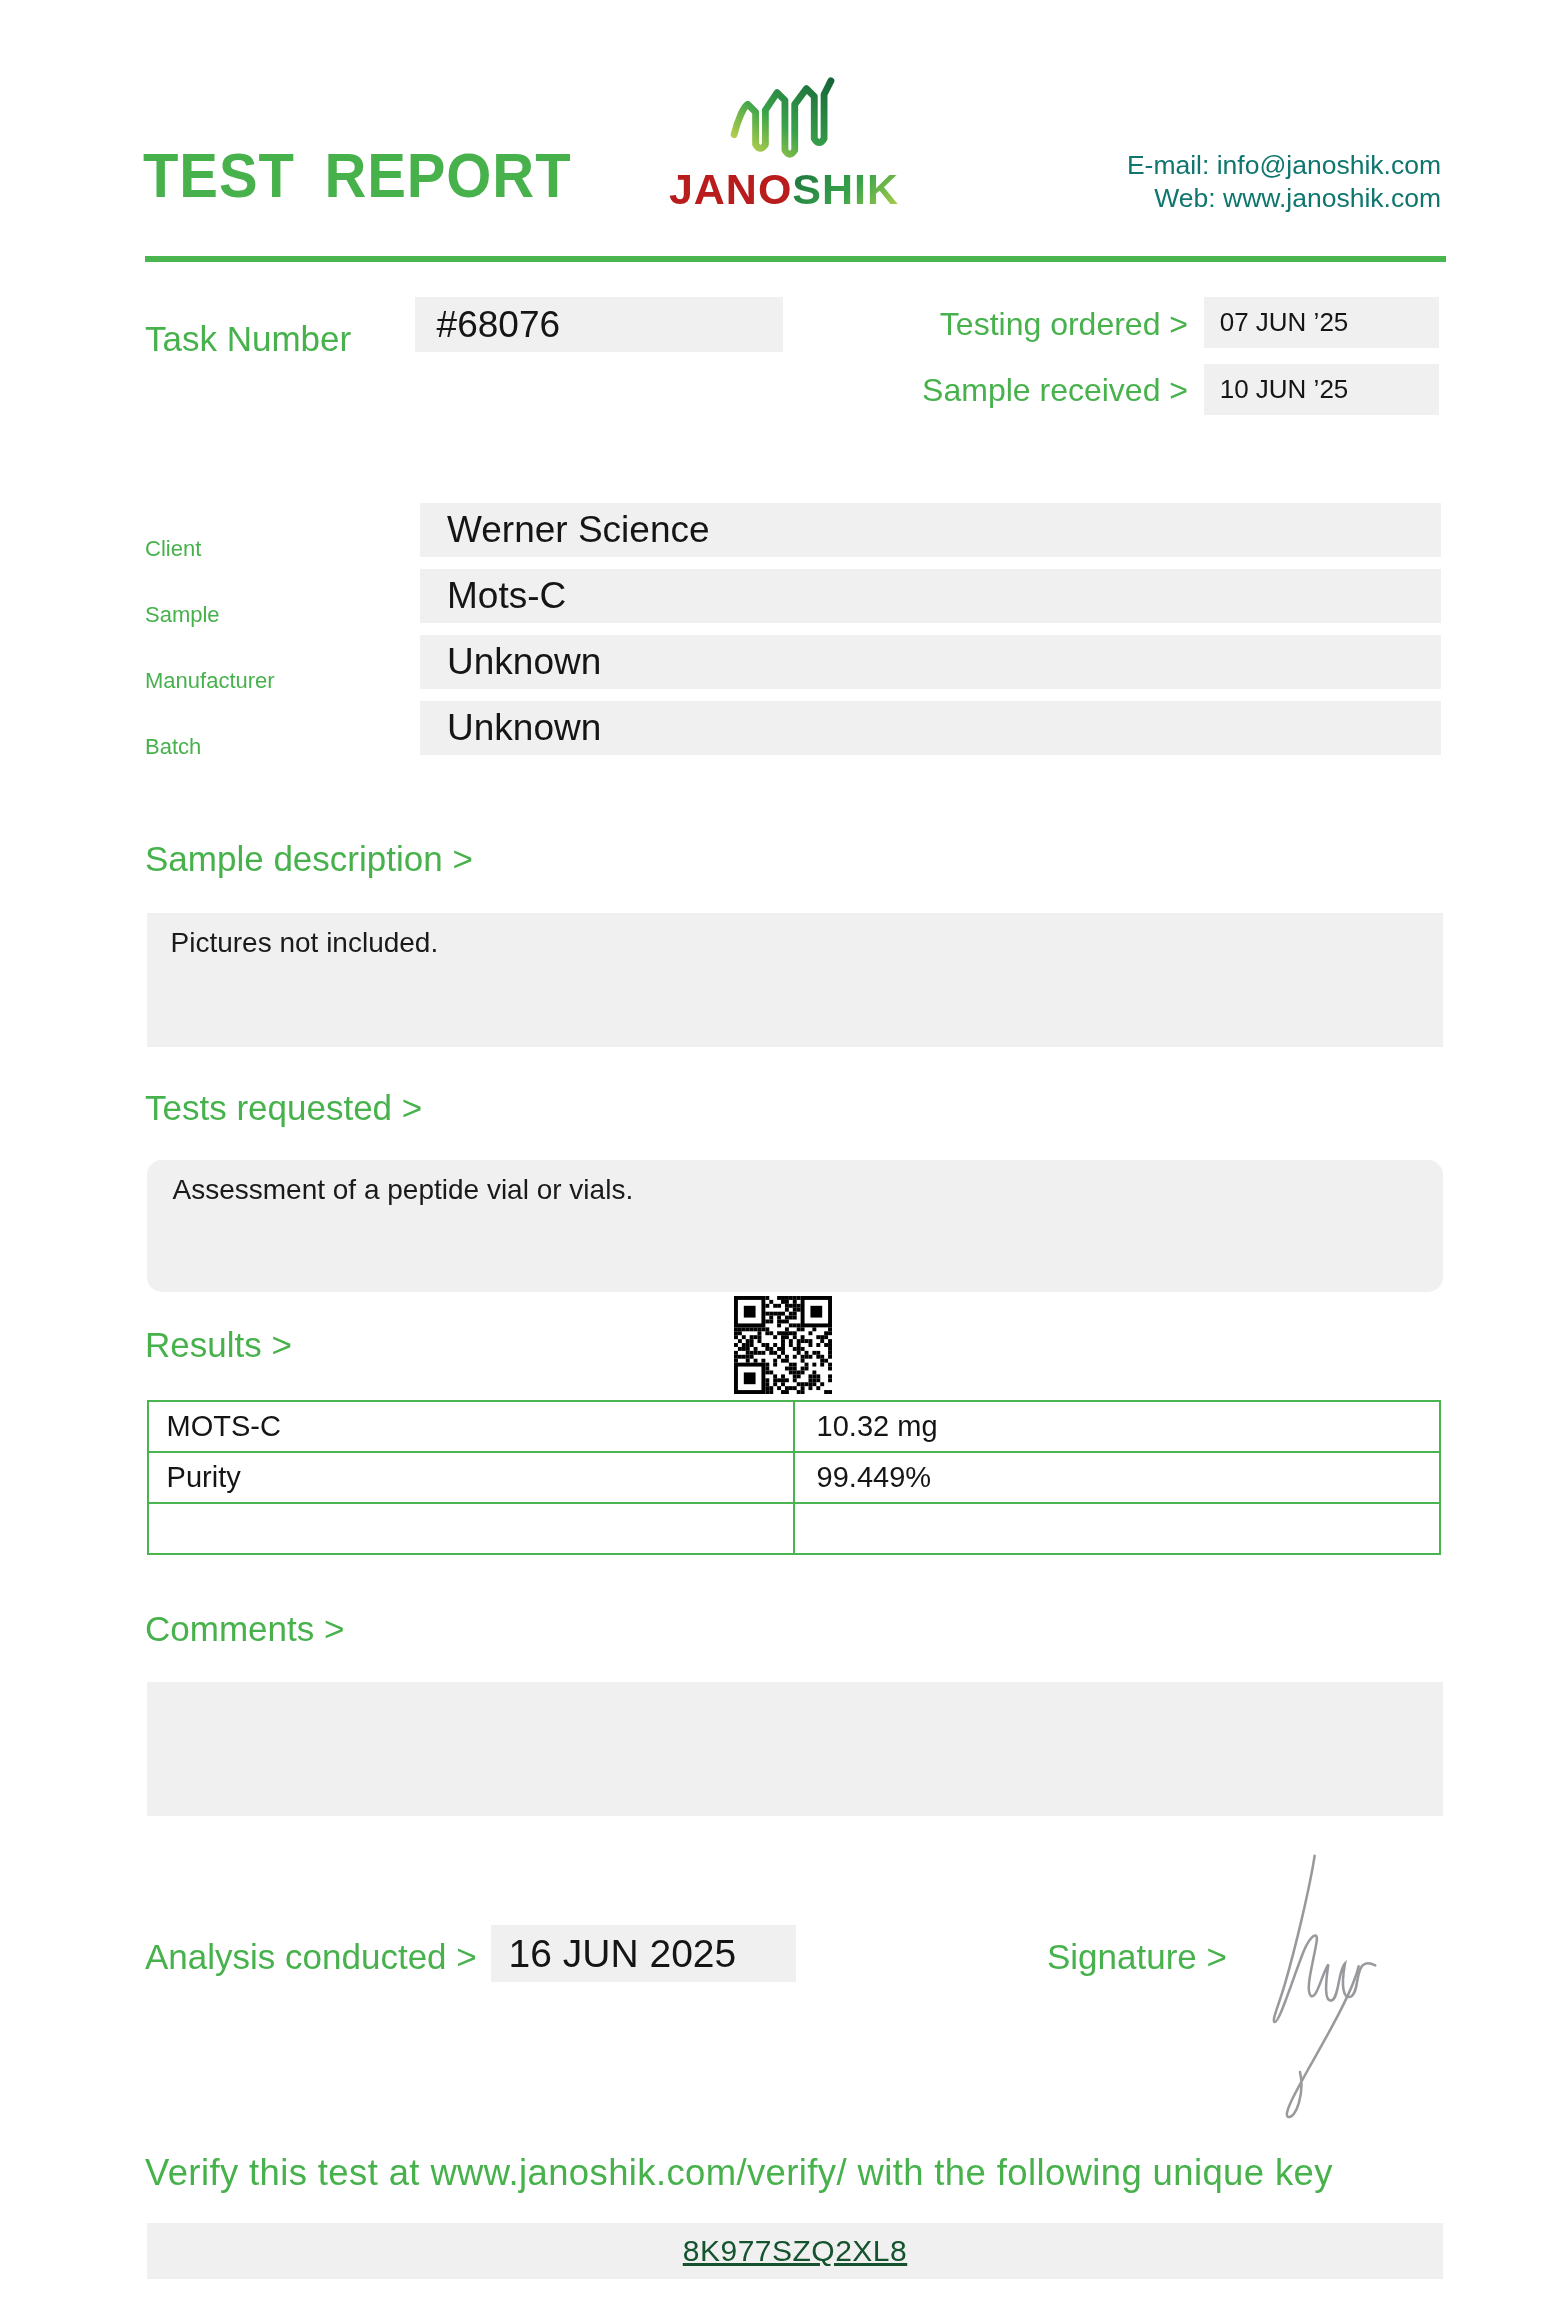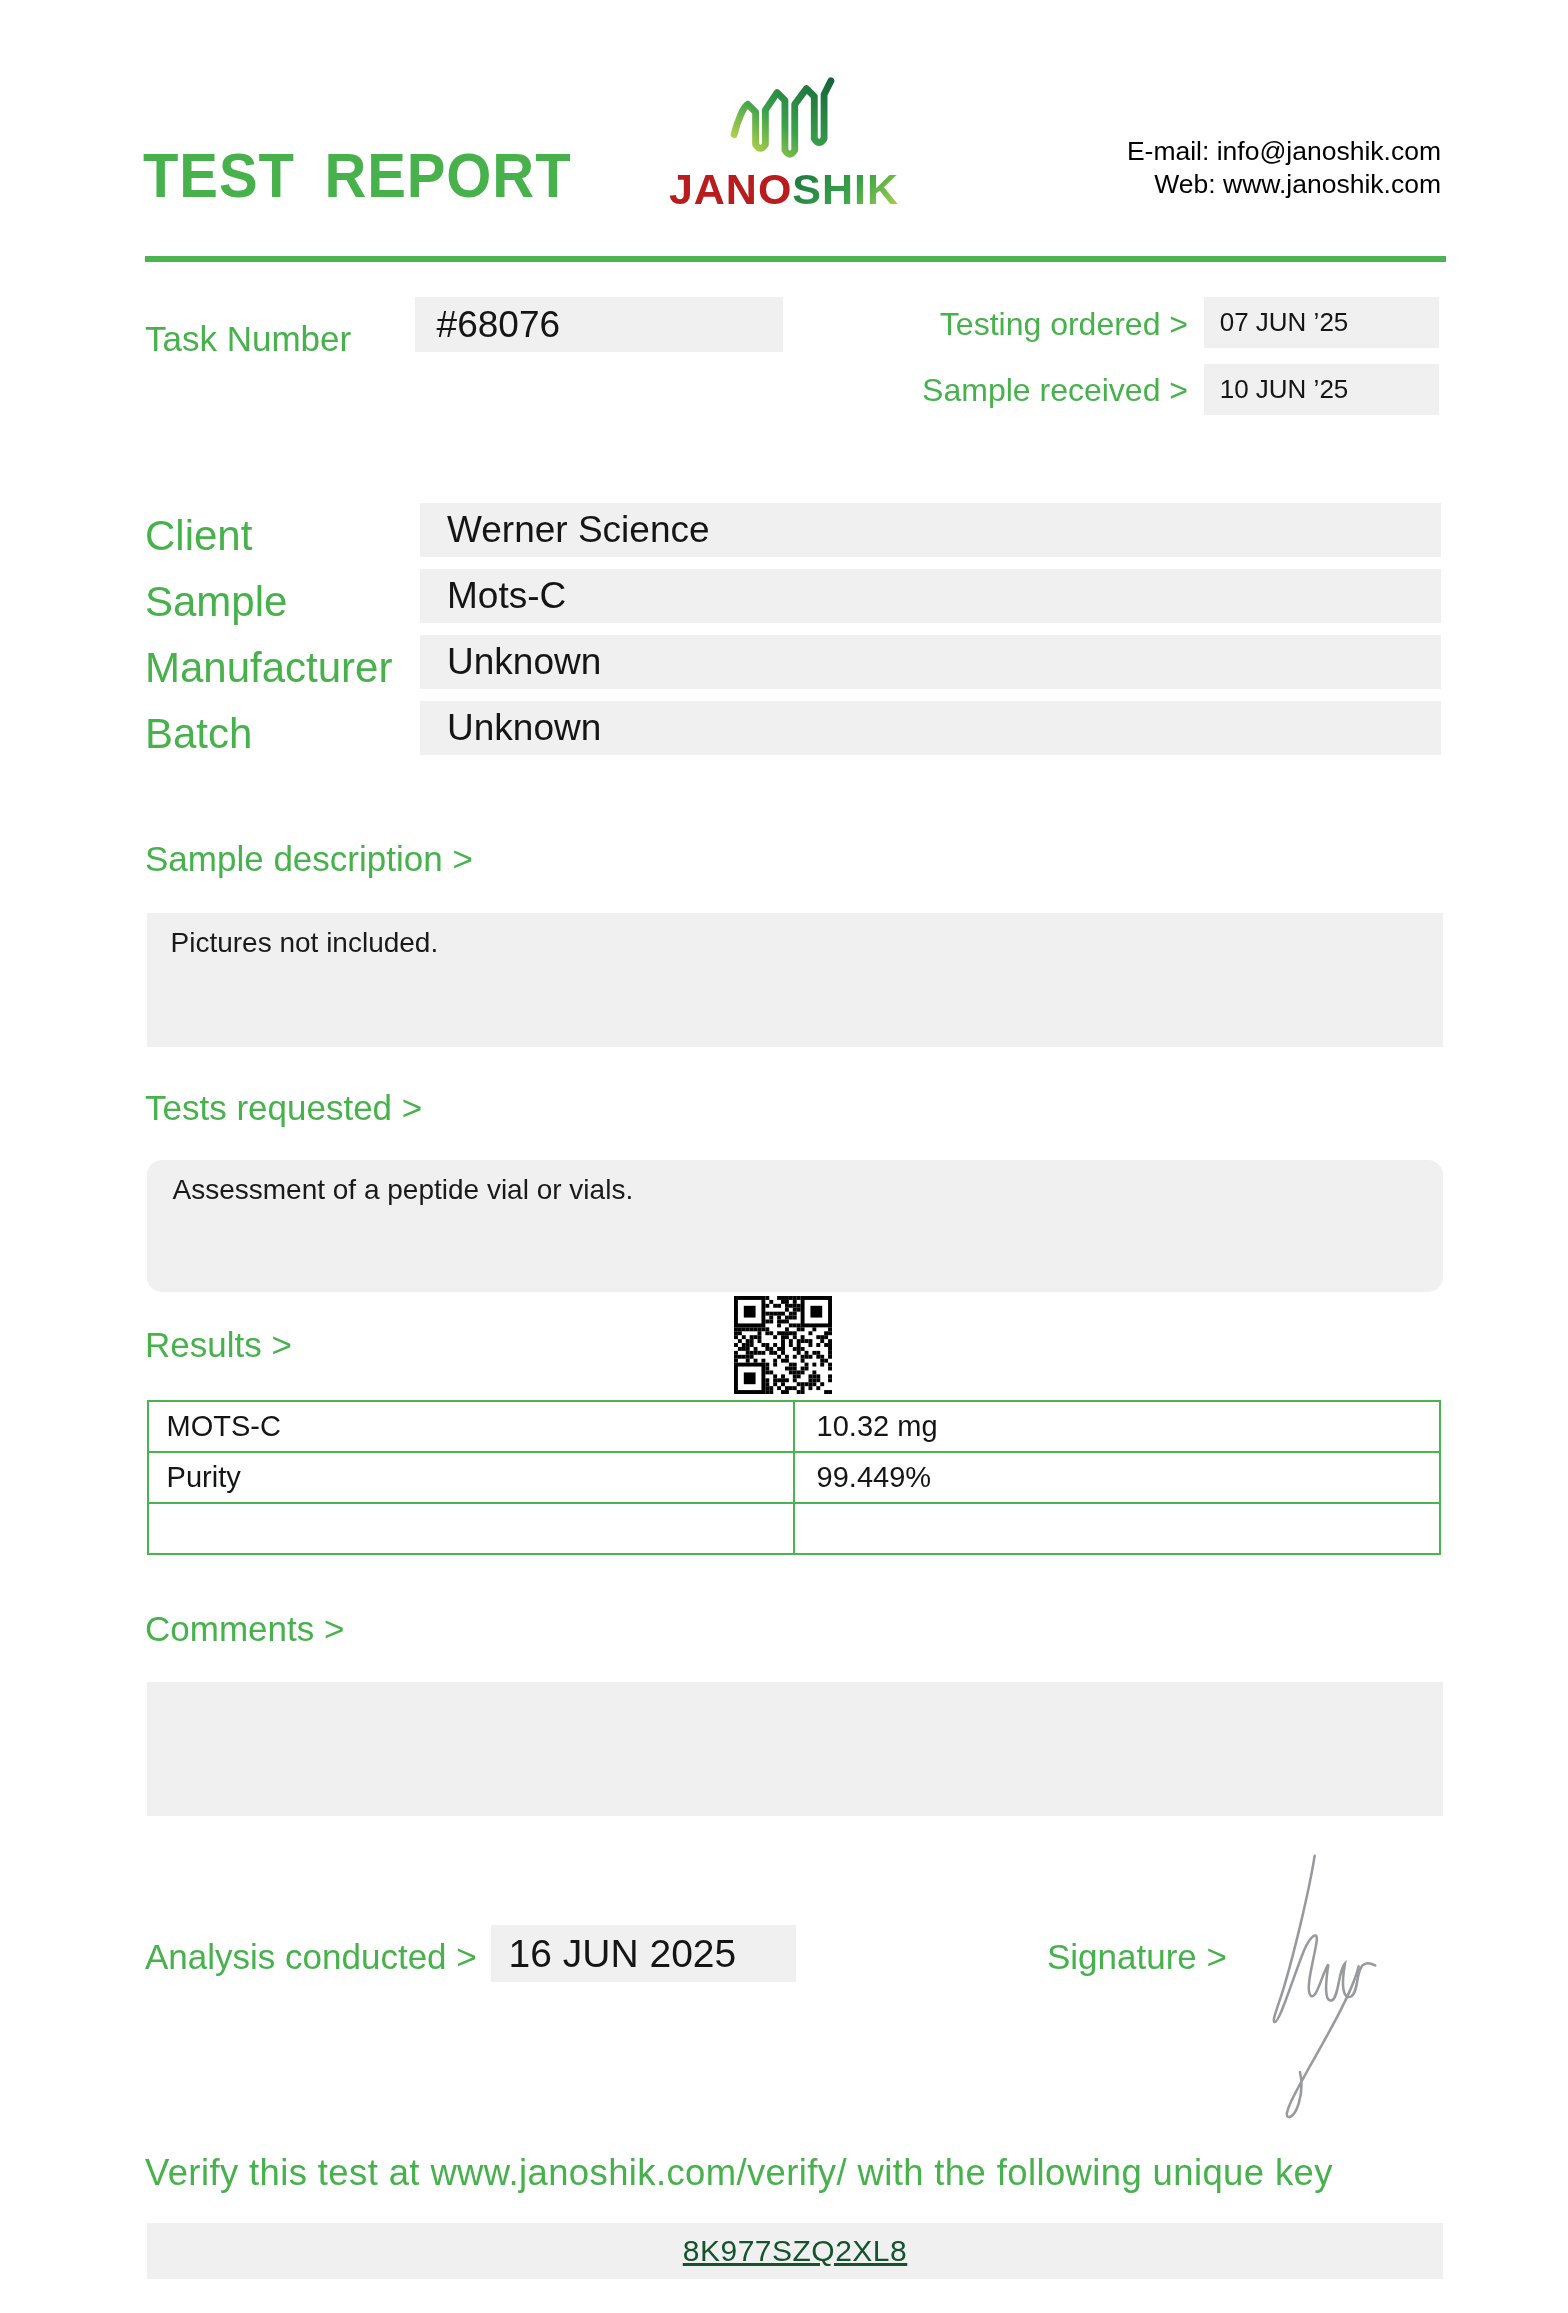--- a/index.html
+++ b/index.html
@@ -25,43 +25,43 @@
   .wordmark {
     left:647px; top:165px; width:274px;
     text-align:center; font-size:43px; font-weight:bold; letter-spacing:1px;
   }
   .wordmark .gray { color:#b91c1c; }
   .wordmark .grad {
     background:linear-gradient(135deg,#1f7a3f 10%,#3aa34a 55%,#b9d44b 100%);
     -webkit-background-clip:text; background-clip:text; color:transparent;
   }
   .contact {
-    right:127px; top:135px; text-align:right;
-    font-size:26.5px; line-height:33px; color:#000000;
+    right:127px; top:149px; text-align:right;
+    font-size:26.5px; line-height:33px; color:#0f766e;
   }
   .rule { left:145px; top:256px; width:1301px; height:5.9px; background:#4ab54e; }
 
   
   .glabel { color:#47b14c; font-size:35px; }
   .gheading { color:#47b14c; font-size:35px; }
   .graybox { background:#f0f0f0; }
   .val { font-size:37px; color:#151515; }
 
   
   .task-label   { left:145px; top:319px; }
   .task-box     { left:415px; top:297px; width:368px; height:55px; display:flex; align-items:center; padding-left:21.6px; }
   .date-label-1 { left:843px;  top:306px; width:345px; text-align:right; font-size:32px; }
   .date-label-2 { left:843px;  top:372px; width:345px; text-align:right; font-size:32px; }
   .date-box-1   { left:1204px; top:297px; width:235px; height:51px; }
   .date-box-2   { left:1204px; top:364px; width:235px; height:51px; }
   .date-box     { display:flex; align-items:center; padding-left:15.7px; }
   .date-box .val{ font-size:26px; }
 
   
-  .info-label { left:145px; width:265px; font-size:42px; }
+  .info-label { left:145px; width:265px; font-size:22px;margin-top:24px; }
   .info-box   { left:420px; width:1021px; height:54px; display:flex; align-items:center; padding-left:27px; }
   .il-0 { top:512px; } .ib-0 { top:503px; }
   .il-1 { top:578px; } .ib-1 { top:569px; }
   .il-2 { top:644px; } .ib-2 { top:635px; }
   .il-3 { top:710px; } .ib-3 { top:701px; }
 
   
   .desc-heading  { left:145px; top:839px; }
   .desc-box      { left:147px; top:913px;  width:1296px; height:134px; padding:13.7px 23.5px; font-size:28px; }
   .tests-heading { left:145px; top:1088px; }

